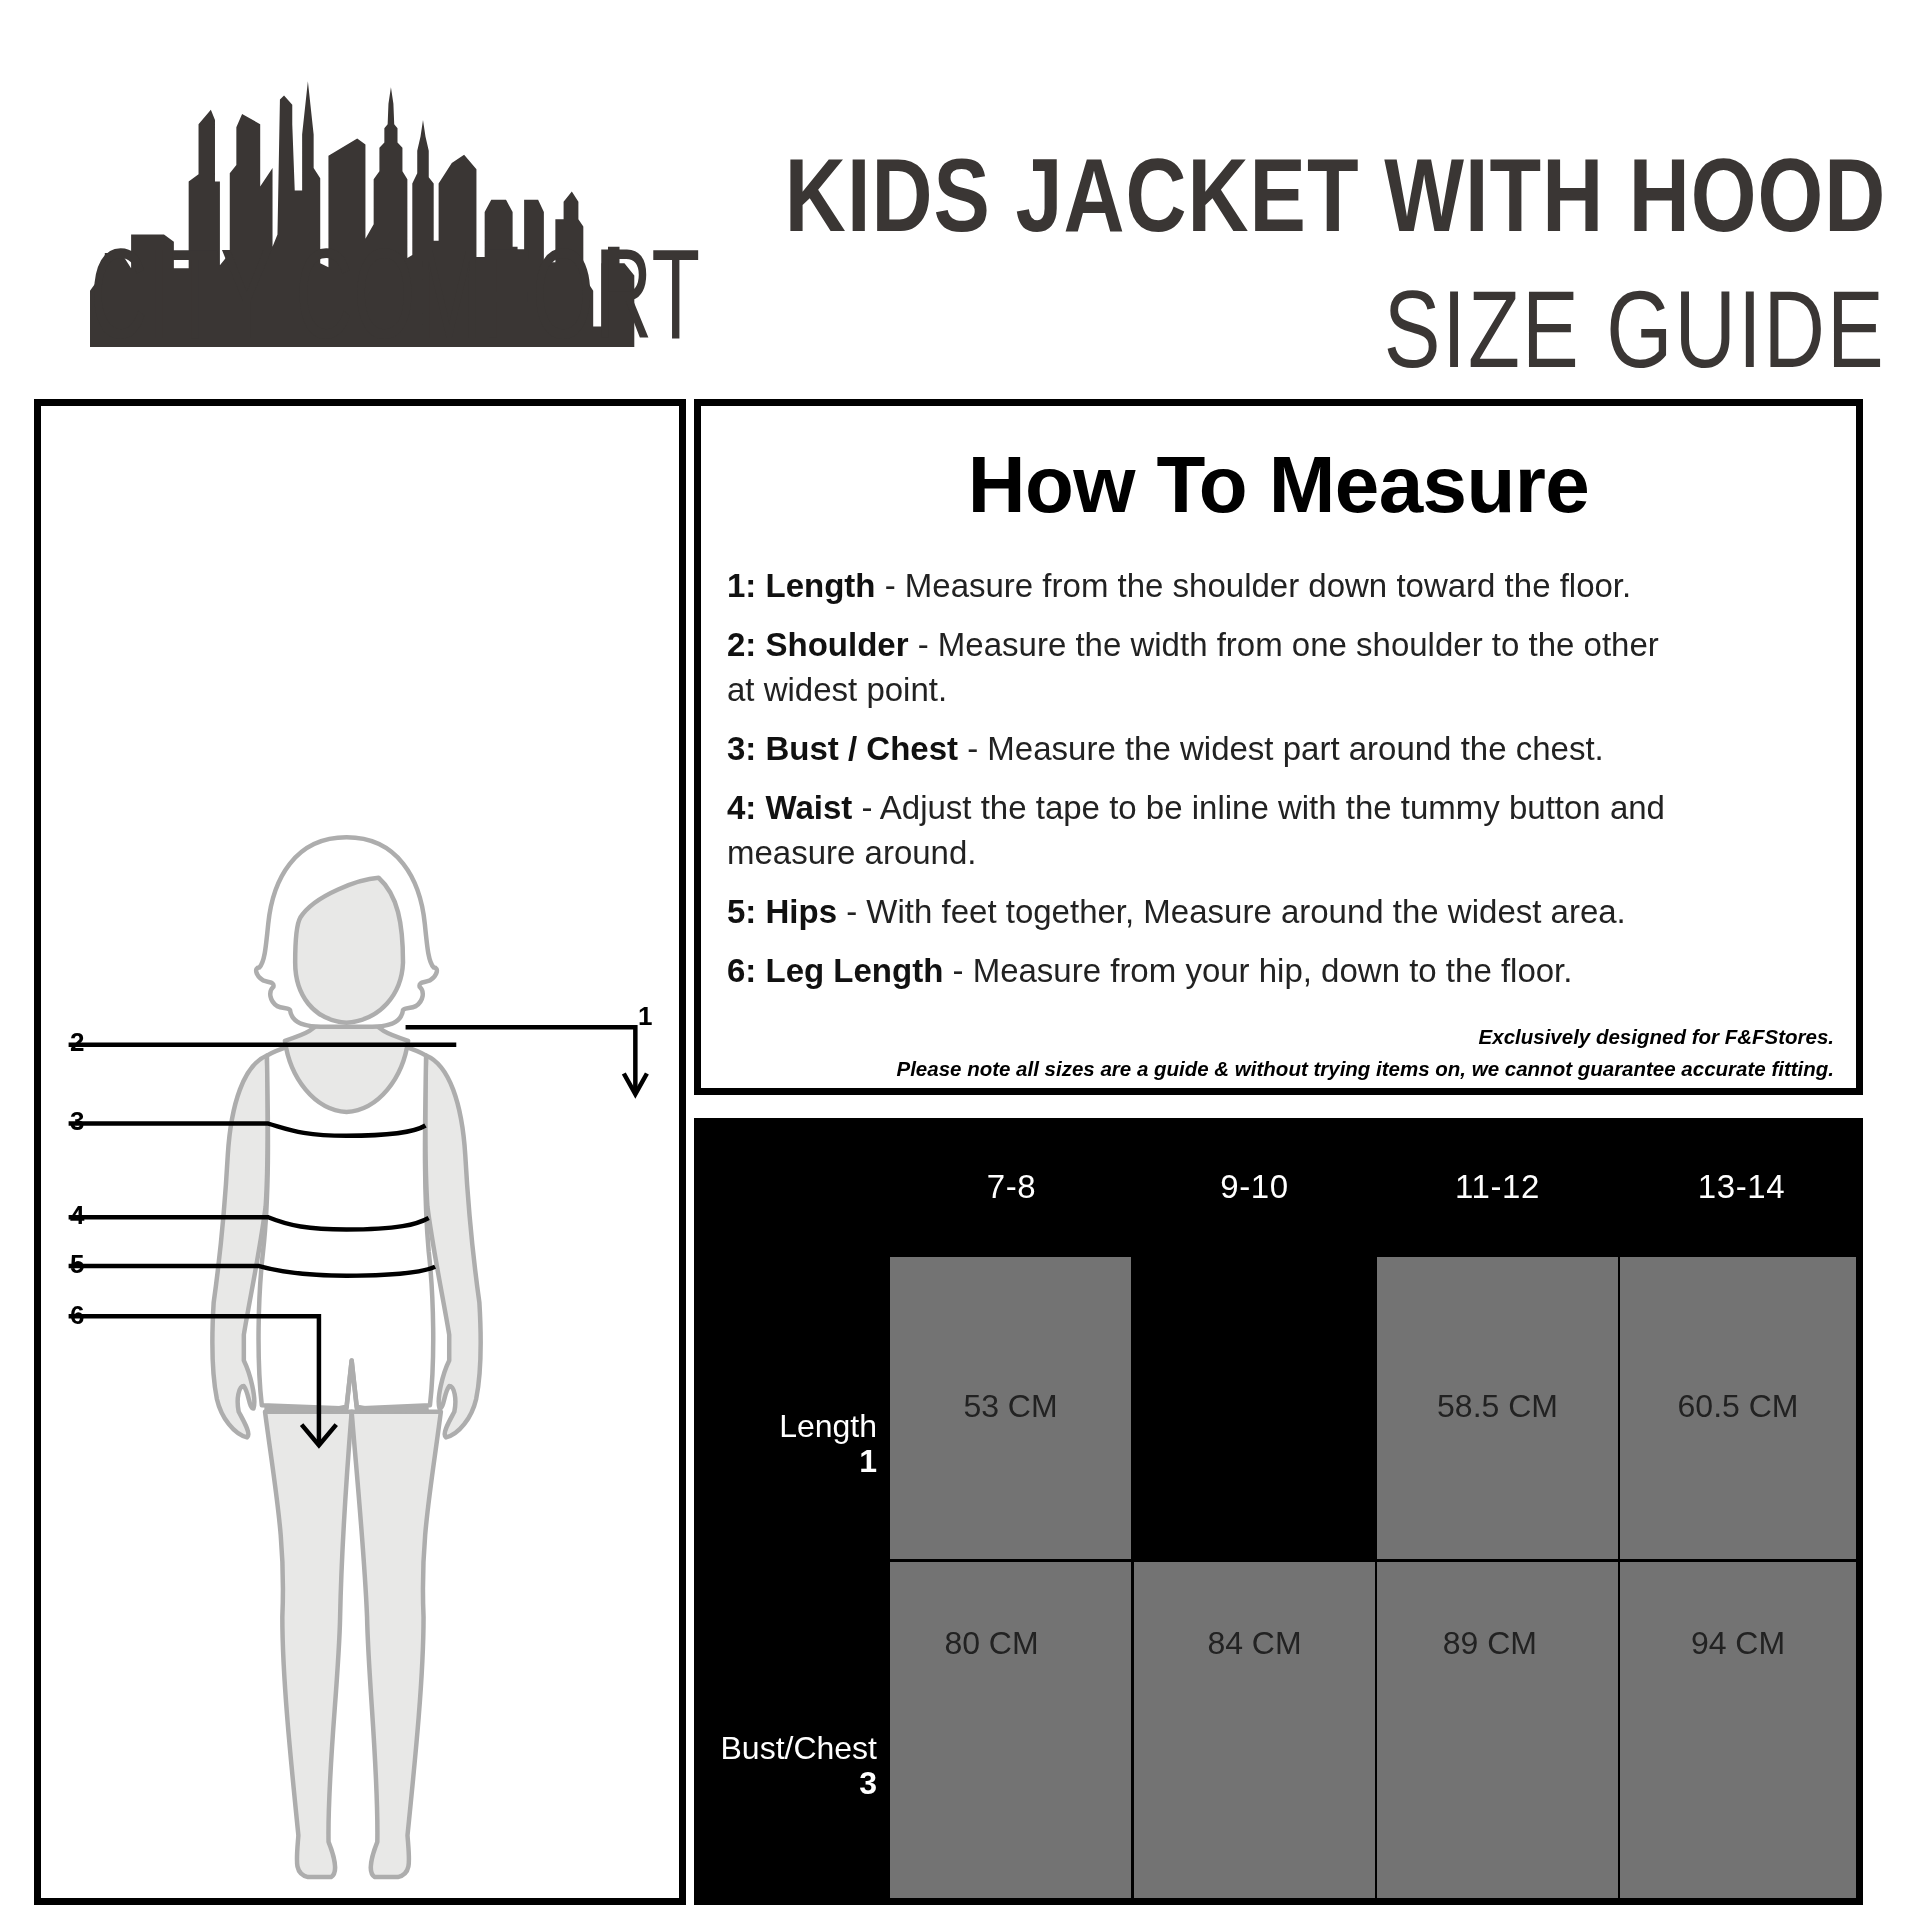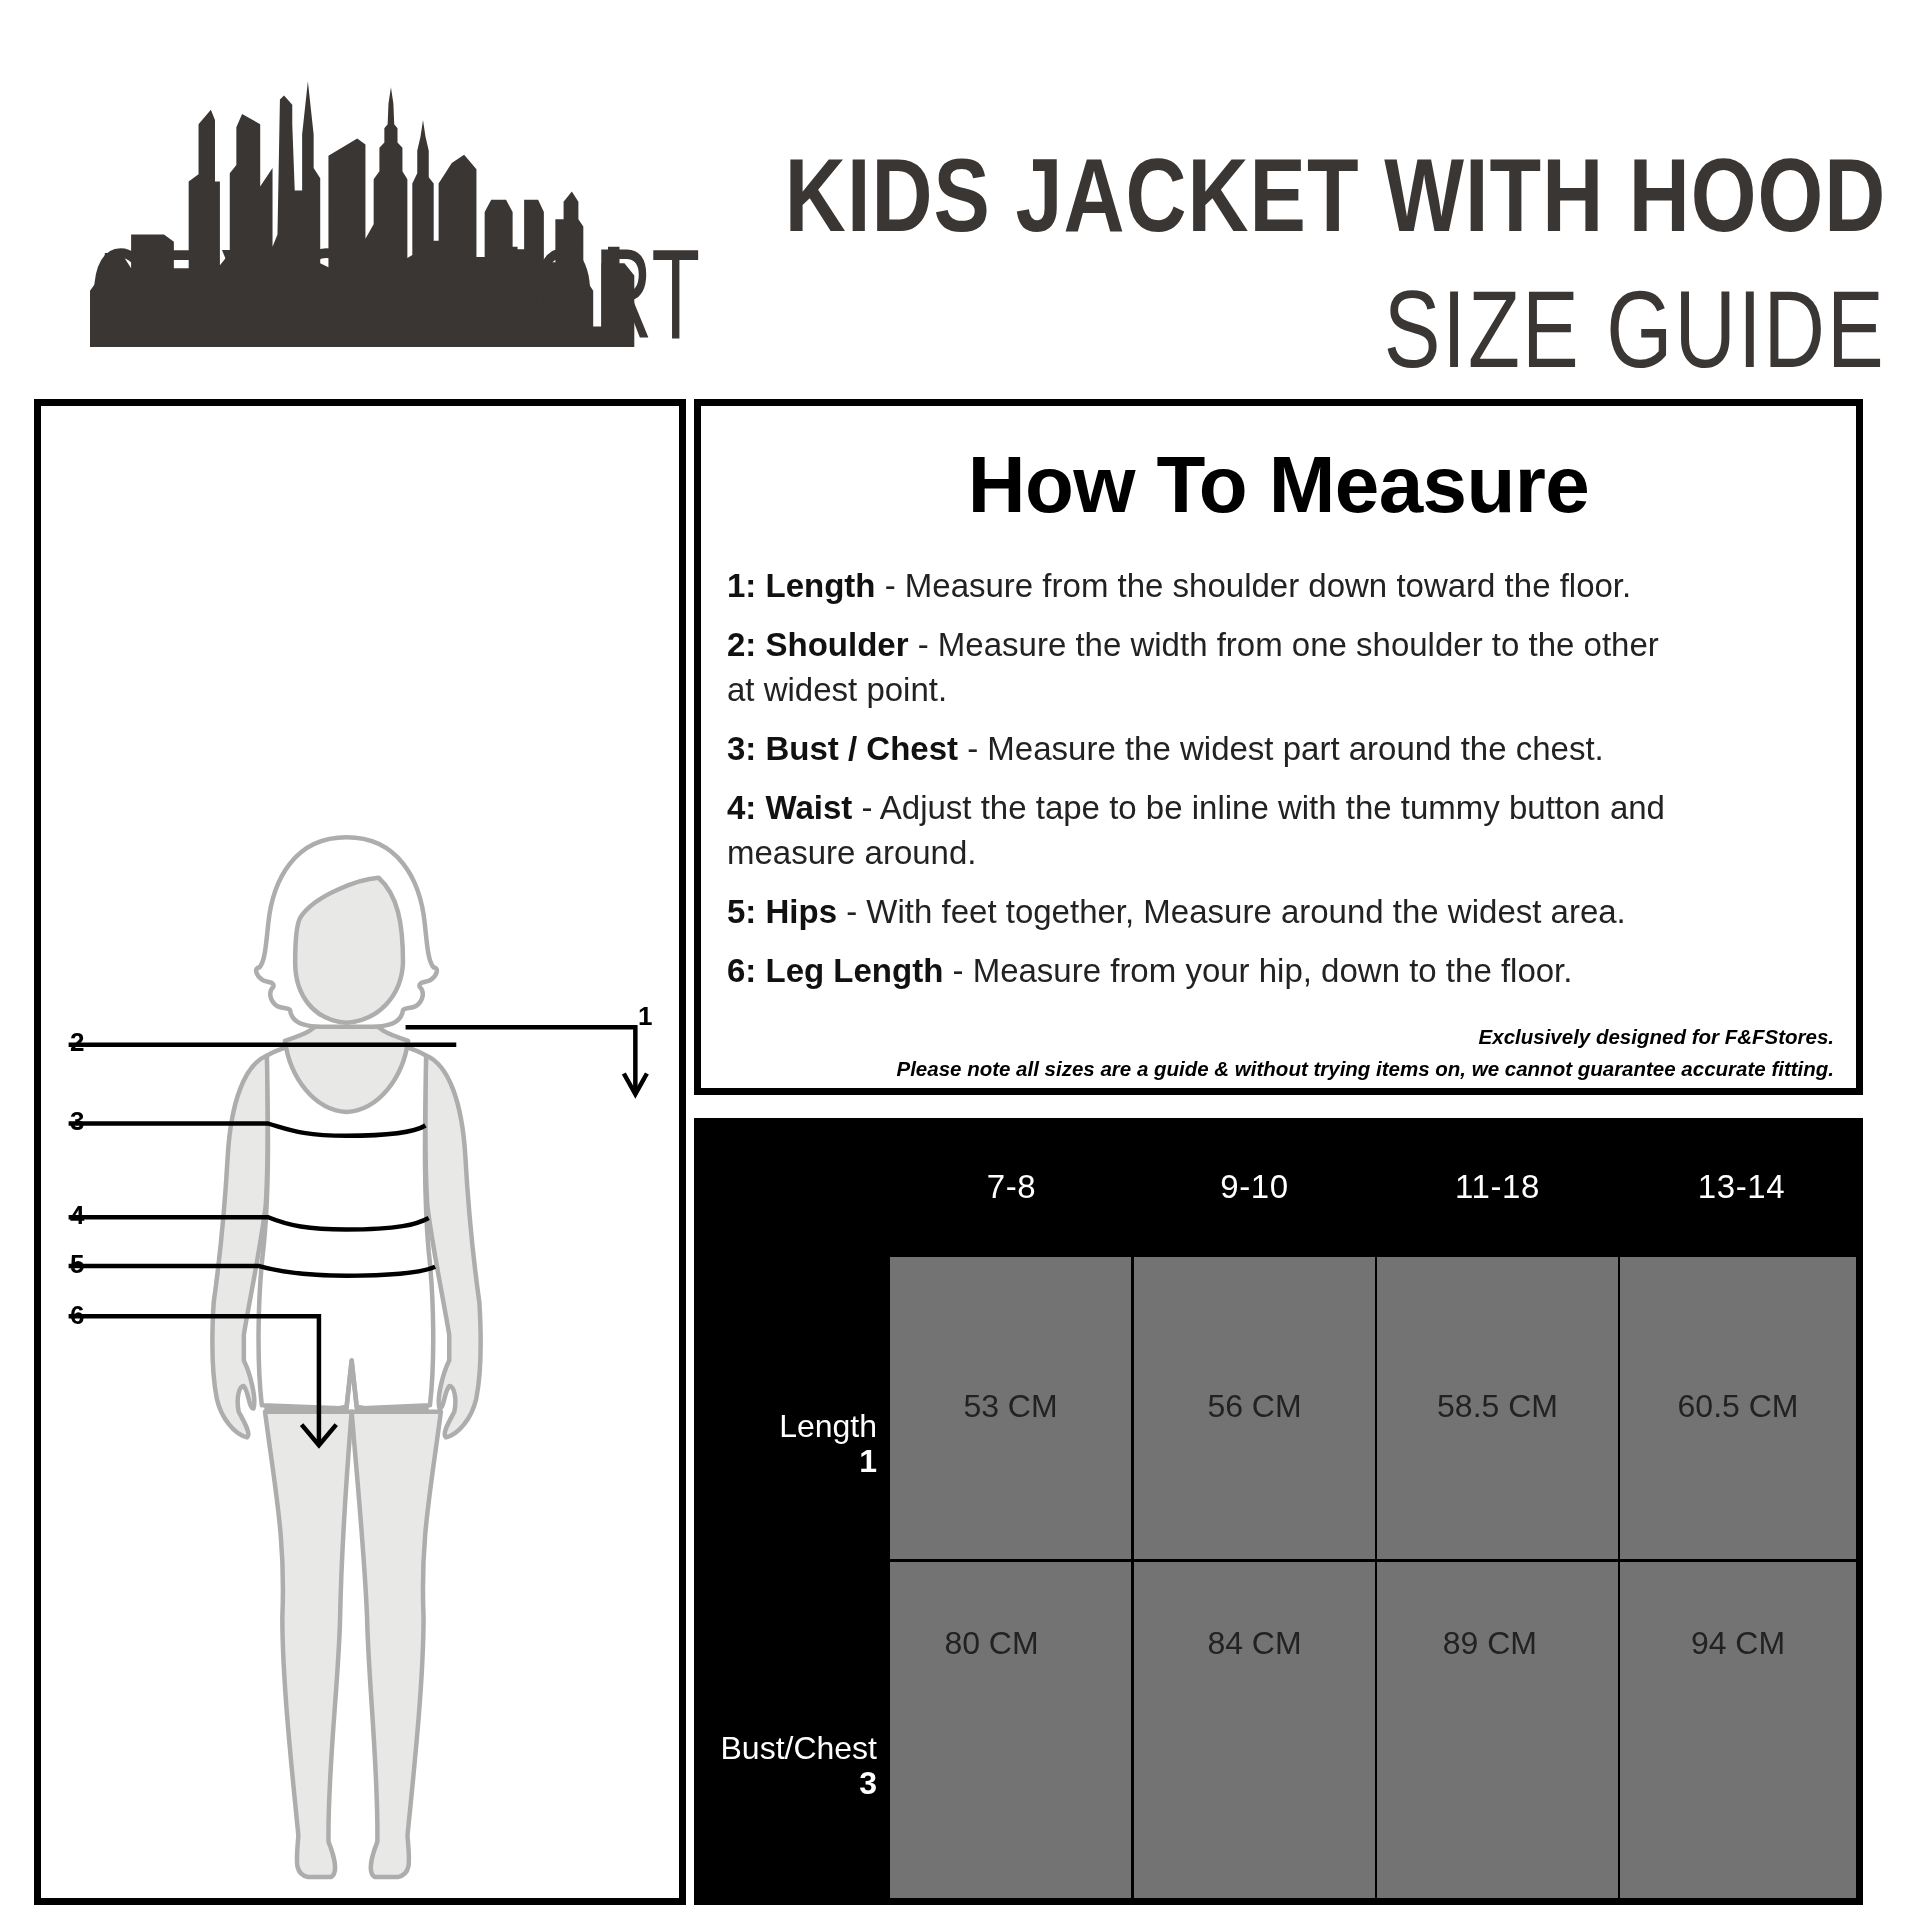--- a/index.html
+++ b/index.html
@@ -142,39 +142,36 @@
   <div class="disclaimer">
     <div>Exclusively designed for F&amp;FStores.</div>
     <div>Please note all sizes are a guide &amp; without trying items on, we cannot guarantee accurate fitting.</div>
   </div>
 </div>
 
 <div id="size-table" class="abs">
   <div class="tbl-header">
     <div class="tbl-head-cell" style="left:196px;">7-8</div>
     <div class="tbl-head-cell" style="left:439px;">9-10</div>
-    <div class="tbl-head-cell" style="left:682px;">11-18</div>
+    <div class="tbl-head-cell" style="left:682px;">11-12</div>
     <div class="tbl-head-cell" style="left:926px;">13-14</div>
   </div>
   <div class="tbl-label-col">
     <div class="row-label" style="top:154px;">
       <span>Length</span>
       <span class="num">1</span>
     </div>
     <div class="row-label" style="top:476px;">
       <span>Bust/Chest</span>
       <span class="num">3</span>
     </div>
   </div>
 
   <div class="tbl-cell" style="left:196px;top:139px;width:241px;height:302px;">
       <span style="top:-1.9px;">53 CM</span>
-    </div>
-  <div class="tbl-cell" style="left:440px;top:139px;width:241px;height:302px;">
-      <span style="top:-1.9px;">56 CM</span>
     </div>
   <div class="tbl-cell" style="left:683px;top:139px;width:241px;height:302px;">
       <span style="top:-1.9px;">58.5 CM</span>
     </div>
   <div class="tbl-cell" style="left:926px;top:139px;width:236px;height:302px;">
       <span style="top:-1.9px;">60.5 CM</span>
     </div>
 
   <div class="tbl-cell" style="left:196px;top:444px;width:241px;height:336px;align-items:flex-start;">
       <span style="top:63px;left:-19px;">80 CM</span>

